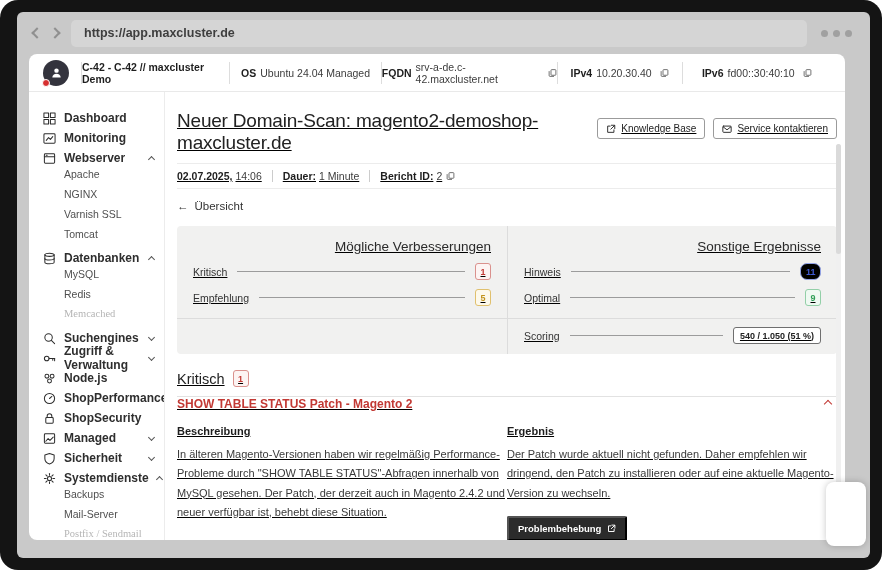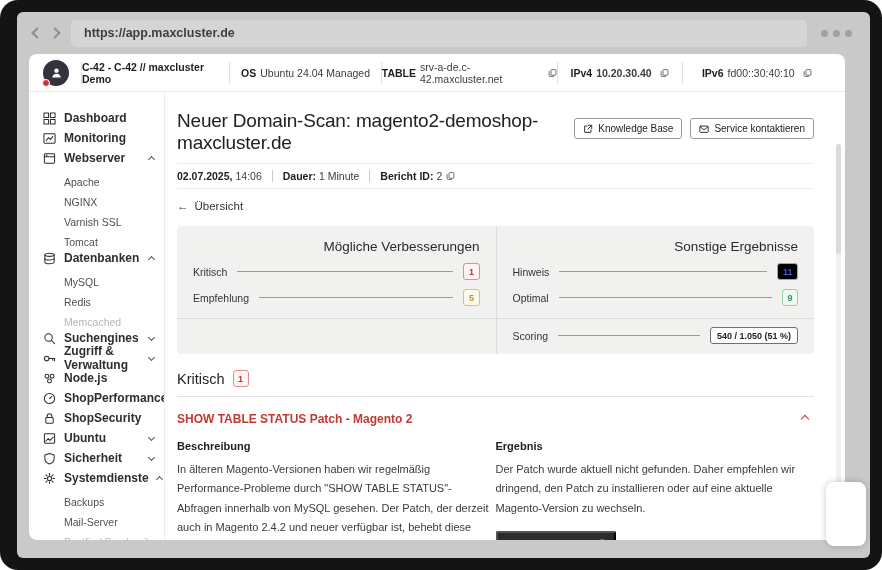--- a/index.html
+++ b/index.html
@@ -20,37 +20,37 @@
 
   
   .app { position:absolute; left:12px; top:42px; right:25px; bottom:18px; background:#fff; border-radius:8px; overflow:hidden; display:flex; flex-direction:column; }
 
   
   .topbar { height:38px; flex:none; border-bottom:1px solid #e9e9e9; display:flex; align-items:center; padding:0 14px; }
   .avatar { width:26px; height:26px; border-radius:50%; background:#33333d; position:relative; display:flex; align-items:center; justify-content:center; flex:none; margin-right:12px; }
   .avatar .dot { position:absolute; left:-1px; bottom:-1px; width:8px; height:8px; border-radius:50%; background:#d63030; border:1.5px solid #fff; }
   .tcell { display:flex; align-items:center; justify-content:center; gap:4px; font-size:10.5px; color:#3c3c3c; border-left:1px solid #ddd; height:22px; }
   .tcell b { color:#1e1e1e; }
-  .c1{flex:145;} .c2{flex:148;} .c3{flex:172;} .c4{flex:122;font-weight:bold;} .c5{flex:146;}
+  .c1{flex:145;} .c2{flex:148;} .c3{flex:172;} .c4{flex:122;} .c5{flex:146;}
 
   .appbody { flex:1; display:flex; min-height:0; }
 
   
   .sidebar { width:136px; flex:none; border-right:1px solid #ececec; padding:16px 10px 0 14px; overflow:hidden; }
   .sb-item { display:flex; align-items:center; gap:8px; height:20px; font-size:12px; font-weight:bold; color:#2e2e2e; cursor:pointer; }
   .sb-item .ic { width:13px; height:13px; flex:none; display:flex; }
-  .sb-sub { display:flex; align-items:flex-end; height:20px; padding-left:21px; font-size:10.5px; color:#4f4f4f; cursor:pointer; }
-  .sb-sub.disabled { color:#b5b5b5; }
+  .sb-sub { display:flex; align-items:flex-start; height:20px; padding-left:21px; font-size:10.5px; color:#4f4f4f; cursor:pointer; }
+  .sb-sub.disabled { color:#b5b5b5;font-family:Liberation Serif, serif; }
   .chev { width:5px; height:5px; border-right:1.3px solid #555; border-bottom:1.3px solid #555; margin-left:auto; flex:none; }
   .chev.down { transform:rotate(45deg); margin-bottom:2px; }
   .chev.up { transform:rotate(-135deg); margin-top:2px; }
   svg.glyph { stroke:#2e2e2e; fill:none; stroke-width:1.1; stroke-linecap:round; stroke-linejoin:round; width:13px; height:13px; }
 
   
-  .content { flex:1; position:relative; padding:18px 31px 0 12px; overflow:hidden; }
+  .content { flex:1; position:relative; padding:18px 8px 0 12px; overflow:hidden;text-decoration:underline; }
   .titlerow { display:flex; align-items:flex-start; justify-content:space-between; }
   .page-title { font-size:19px; font-weight:400; color:#222; letter-spacing:-0.2px; }
   .actions { display:flex; gap:8px; margin-top:2px; }
   .btn-outline { display:inline-flex; align-items:center; gap:5px; border:1px solid #9b9b9b; border-radius:3px; background:#fff; padding:4px 8px; font-size:10px; color:#222; cursor:pointer; white-space:nowrap;margin-top:6px; }
   svg.sicon { width:10px; height:10px; stroke:#333; fill:none; stroke-width:1.2; stroke-linecap:round; stroke-linejoin:round; }
 
   .metarow { margin-top:9px; border-top:1px solid #ececec; border-bottom:1px solid #ececec; padding:6px 0; display:flex; align-items:center; font-size:10.5px; color:#3c3c3c; }
   .metarow b { color:#1e1e1e; margin-right:3px; }
   .sep { width:1px; height:12px; background:#ccc; margin:0 10px; }
   .copy-ic { margin-left:4px; display:inline-flex; cursor:pointer; }
@@ -63,32 +63,32 @@
   .panel-cols { display:grid; grid-template-columns:1fr 1fr; }
   .pcol { padding:13px 16px 12px 16px; }
   .pcol.right { border-left:1px solid #dcdcdc; }
   .ptitle { font-size:13.5px; color:#2a2a2a; font-weight:400; margin-bottom:4px;text-align:right; }
   .prow { display:flex; align-items:center; gap:10px; margin-top:9px; }
   .prow .lbl { font-size:10.5px; color:#333; flex:none; }
   .leader { flex:1; border-top:1px solid #9c9c9c; }
   .badge { min-width:8px; text-align:center; font-size:9px; font-weight:bold; padding:2.5px 4.5px; border-radius:3px; border:1px solid; background:#fff; flex:none; }
   .b-crit { color:#c23934; border-color:#da918d; background:#fdf4f3; }
   .b-reco { color:#c2931c; border-color:#e0c06e; background:#fdf9ec; }
-  .b-note { color:#3f5ad6; border-color:#93a3e7; background:#000000; }
+  .b-note { color:#3f5ad6; border-color:#93a3e7; background:#000000;border-radius:7px; }
   .b-opt  { color:#2f9e55; border-color:#93cfa8; background:#eff9f2; }
   .b-score{ color:#222; border-color:#6f6f6f; background:#fff; padding:2.5px 6px; }
   .scoreband { border-top:1px solid #dcdcdc; display:grid; grid-template-columns:1fr 1fr; }
   .scoreband .half { padding:8px 16px 10px 16px; }
   .scoreband .half.right { border-left:1px solid #dcdcdc; }
   .scoreband .prow { margin-top:0; }
 
   .sect-head { display:flex; align-items:center; gap:8px; margin-top:16px; font-size:14.5px; color:#222; }
   .rule { border:none; border-top:1px solid #e2e2e2; margin-top:9px; }
 
-  .finding-head { display:flex; align-items:flex-start; justify-content:space-between; margin-top:15px; cursor:pointer; }
+  .finding-head { display:flex; align-items:flex-start; justify-content:space-between; cursor:pointer; }
   .finding-title { color:#c23934; font-weight:bold; font-size:12px; }
   .chev-red { width:6px; height:6px; border-right:1.6px solid #c23934; border-bottom:1.6px solid #c23934; transform:rotate(-135deg); margin-top:4px; margin-right:6px; }
 
   .cols2 { display:grid; grid-template-columns:1fr 1fr; margin-top:14px; }
   .col h4 { font-size:11px; color:#1e1e1e; margin-bottom:8px; }
   .col p { font-size:11px; color:#3a3a3a; line-height:1.75; }
   .btn-dark { display:inline-flex; align-items:center; gap:6px; background:#2b2b2b; color:#fff; font-size:9.5px; font-weight:bold; padding:5px 9px; border-radius:2px; margin-top:13px; cursor:pointer; }
   svg.sicon-w { width:9px; height:9px; stroke:#fff; fill:none; stroke-width:1.3; stroke-linecap:round; stroke-linejoin:round; }
 
   
@@ -128,21 +128,21 @@
           <span class="dot"></span>
         </div>
         <div class="tcell c1">
           <b>C-42 - C-42 // maxcluster Demo</b>
         </div>
         <div class="tcell c2">
           <b>OS</b>
           <span>Ubuntu 24.04 Managed</span>
         </div>
         <div class="tcell c3">
-          <b>TABLE</b>
+          <b>FQDN</b>
           <span>srv-a-de.c-42.maxcluster.net</span>
           <span class="copy-ic">
               <svg class="copy" viewBox="0 0 12 12">
                 <rect x="4" y="1.5" width="6.5" height="7.5" rx="1"></rect>
                 <path d="M8 10.5H2.7 A1.2 1.2 0 0 1 1.5 9.3 V3.5"></path>
               </svg>
             </span>
         </div>
         <div class="tcell c4">
           <b>IPv4</b>
@@ -282,21 +282,21 @@
               </span>
             <span>ShopSecurity</span>
           </div>
           <div class="sb-item">
             <span class="ic">
                 <svg class="glyph" viewBox="0 0 14 14">
                   <rect x="1.5" y="2" width="11" height="10" rx="1"></rect>
                   <polyline points="3,10 5.5,7 7.5,9 11,5.5"></polyline>
                 </svg>
               </span>
-            <span>Ubuntu</span>
+            <span>Managed</span>
             <span class="chev down"></span>
           </div>
           <div class="sb-item">
             <span class="ic">
                 <svg class="glyph" viewBox="0 0 14 14">
                   <path d="M7 1.5 L12 3.2 V7 C12 10 9.8 12 7 13 C4.2 12 2 10 2 7 V3.2 Z"></path>
                 </svg>
               </span>
             <span>Sicherheit</span>
             <span class="chev down"></span>

